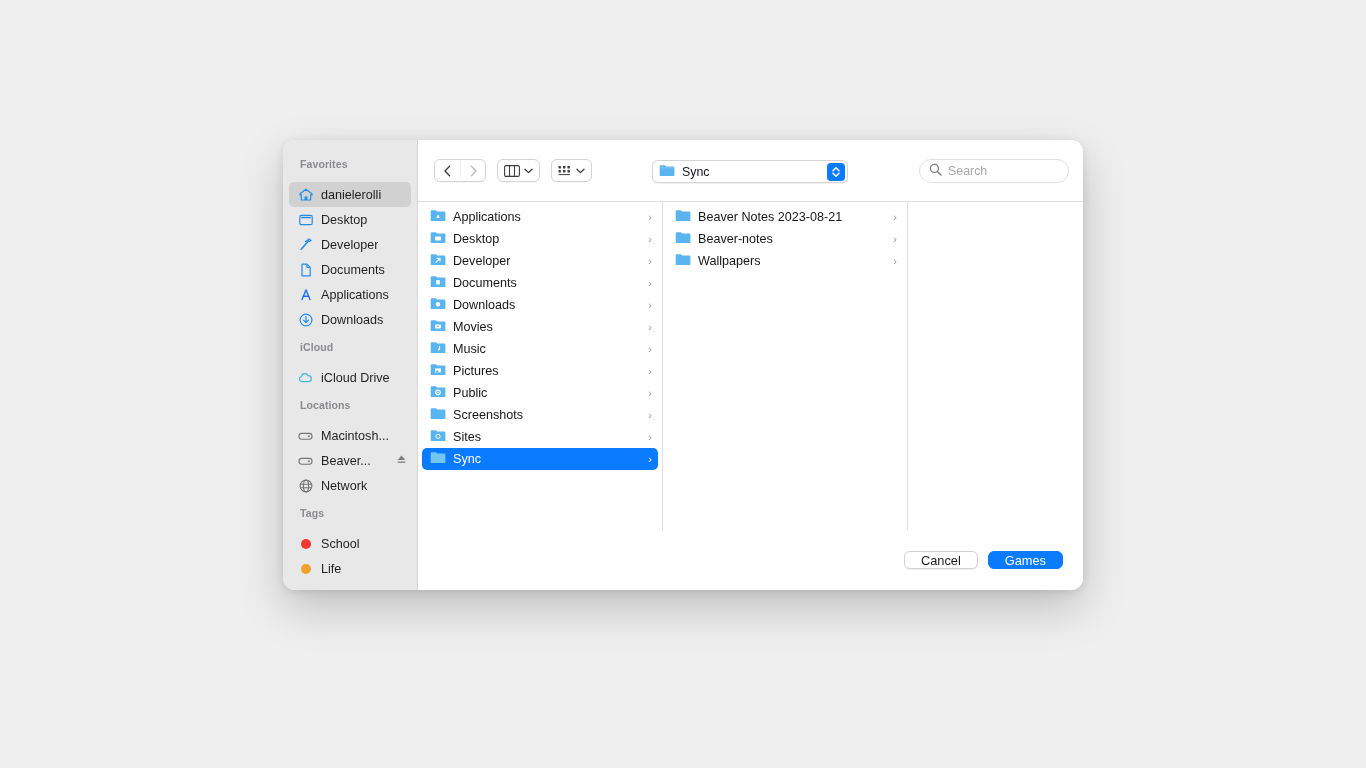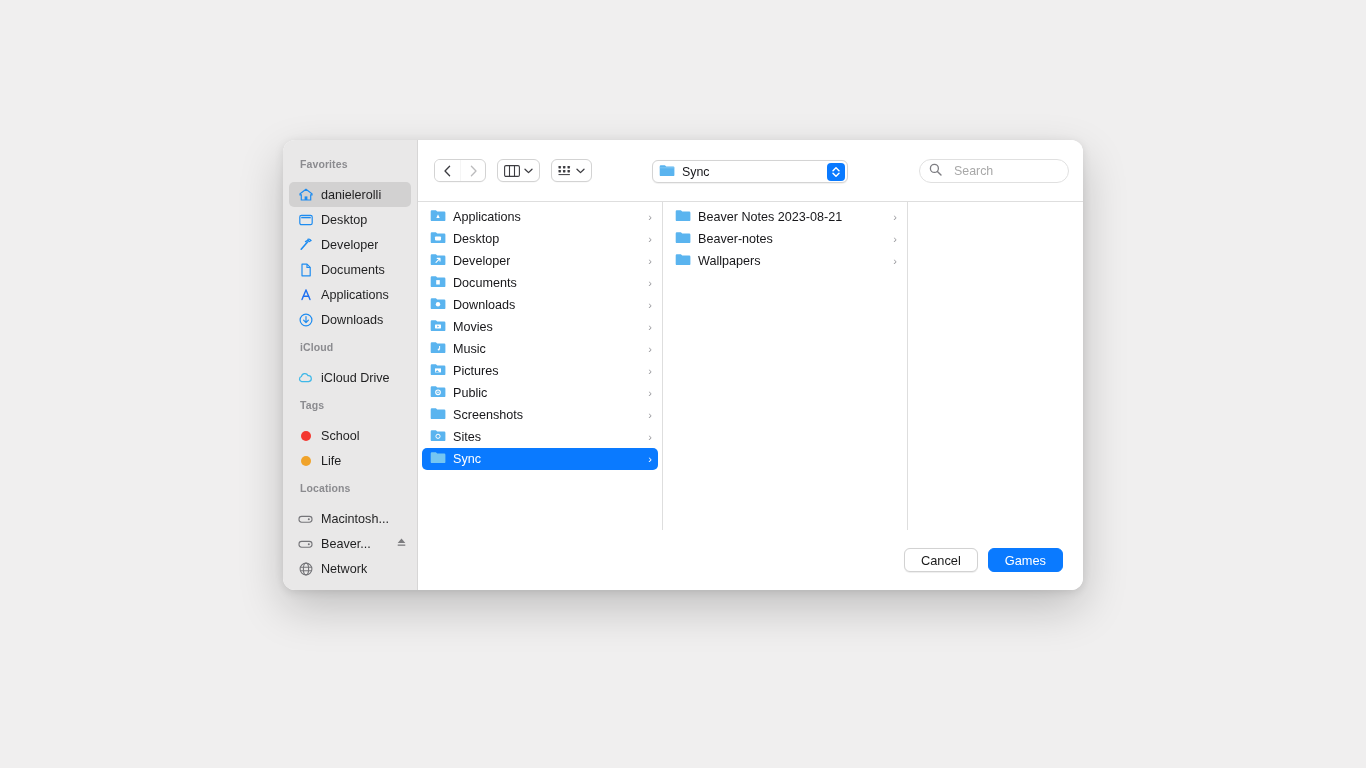--- a/index.html
+++ b/index.html
@@ -133,21 +133,21 @@
   }
   .search {
     position: absolute;
     right: 14px; top: 19px;
     width: 150px; height: 24px;
     border: 1px solid #e0e0e0;
     border-radius: 12px;
     background: #fff;
     display: flex; align-items: center;
     padding-left: 9px;
-    gap: 12px;
+    gap: 6px;
   }
   .search input {
     border: 0; outline: 0;
     font-size: 12.4px;
     font-family: inherit;
     color: #222;
     background: transparent;
     width: 105px;
   }
   .search input::placeholder { color: #a8a8a8; }
@@ -182,21 +182,21 @@
   
   .footer {
     height: 60px; flex: 0 0 60px;
     display: flex; align-items: center; justify-content: flex-end;
     padding-right: 20px; gap: 10px;
     background: #fff;
   }
   .btn-plain, .btn-primary {
     font-family: inherit;
     font-size: 12.8px;
-    height: 24px;
+    height: 18px;
     border-radius: 6px;
     padding: 0 16px;
     display: flex; align-items: center; justify-content: center;
   }
   .btn-plain {
     background: #fff;
     border: 1px solid #d2d2d2;
     color: #1a1a1a;
     box-shadow: 0 0.5px 0.8px rgba(0,0,0,0.07);
   }
@@ -284,38 +284,20 @@
         <span class="sb-icon">
           <svg width="17" height="16" viewBox="0 0 17 16">
               <path d="M4.7 11.6a2.6 2.6 0 0 1-.2-5.1 3.4 3.4 0 0 1 6.5-.8 2.9 2.9 0 0 1 .7 5.9z" fill="none" stroke="#3fb8e8" stroke-width="1.2" stroke-linejoin="round"></path>
             </svg>
         </span>
         <span class="sb-label">iCloud Drive</span>
       </div>
     </div>
 
     <div class="sb-group">
-      <div class="sb-header">Tags</div>
-
-      <div class="sb-item">
-        <span class="sb-icon">
-          <span class="tag-dot" style="background:#f4372f"></span>
-        </span>
-        <span class="sb-label">School</span>
-      </div>
-
-      <div class="sb-item">
-        <span class="sb-icon">
-          <span class="tag-dot" style="background:#f0a32a"></span>
-        </span>
-        <span class="sb-label">Life</span>
-      </div>
-    </div>
-
-    <div class="sb-group">
       <div class="sb-header">Locations</div>
 
       <div class="sb-item">
         <span class="sb-icon">
           <svg width="17" height="16" viewBox="0 0 17 16">
               <rect x="2" y="5.4" width="13" height="5.8" rx="2.6" fill="none" stroke="#757579" stroke-width="1.1"></rect>
               <circle cx="11.8" cy="8.3" r="1" fill="#757579"></circle>
             </svg>
         </span>
         <span class="sb-label">Macintosh...</span>
@@ -339,20 +321,38 @@
 
       <div class="sb-item">
         <span class="sb-icon">
           <svg width="16" height="16" viewBox="0 0 16 16">
               <circle cx="8" cy="8" r="5.9" fill="none" stroke="#757579" stroke-width="1.1"></circle>
               <ellipse cx="8" cy="8" rx="2.6" ry="5.9" fill="none" stroke="#757579" stroke-width="1.1"></ellipse>
               <path d="M2.3 6.2h11.4M2.3 9.8h11.4" stroke="#757579" stroke-width="1.1"></path>
             </svg>
         </span>
         <span class="sb-label">Network</span>
+      </div>
+    </div>
+
+    <div class="sb-group">
+      <div class="sb-header">Tags</div>
+
+      <div class="sb-item">
+        <span class="sb-icon">
+          <span class="tag-dot" style="background:#f4372f"></span>
+        </span>
+        <span class="sb-label">School</span>
+      </div>
+
+      <div class="sb-item">
+        <span class="sb-icon">
+          <span class="tag-dot" style="background:#f0a32a"></span>
+        </span>
+        <span class="sb-label">Life</span>
       </div>
     </div>
   </div>
 
   <div class="pane">
 
     <div class="toolbar">
 
       <div class="seg">
         <div class="btn">

